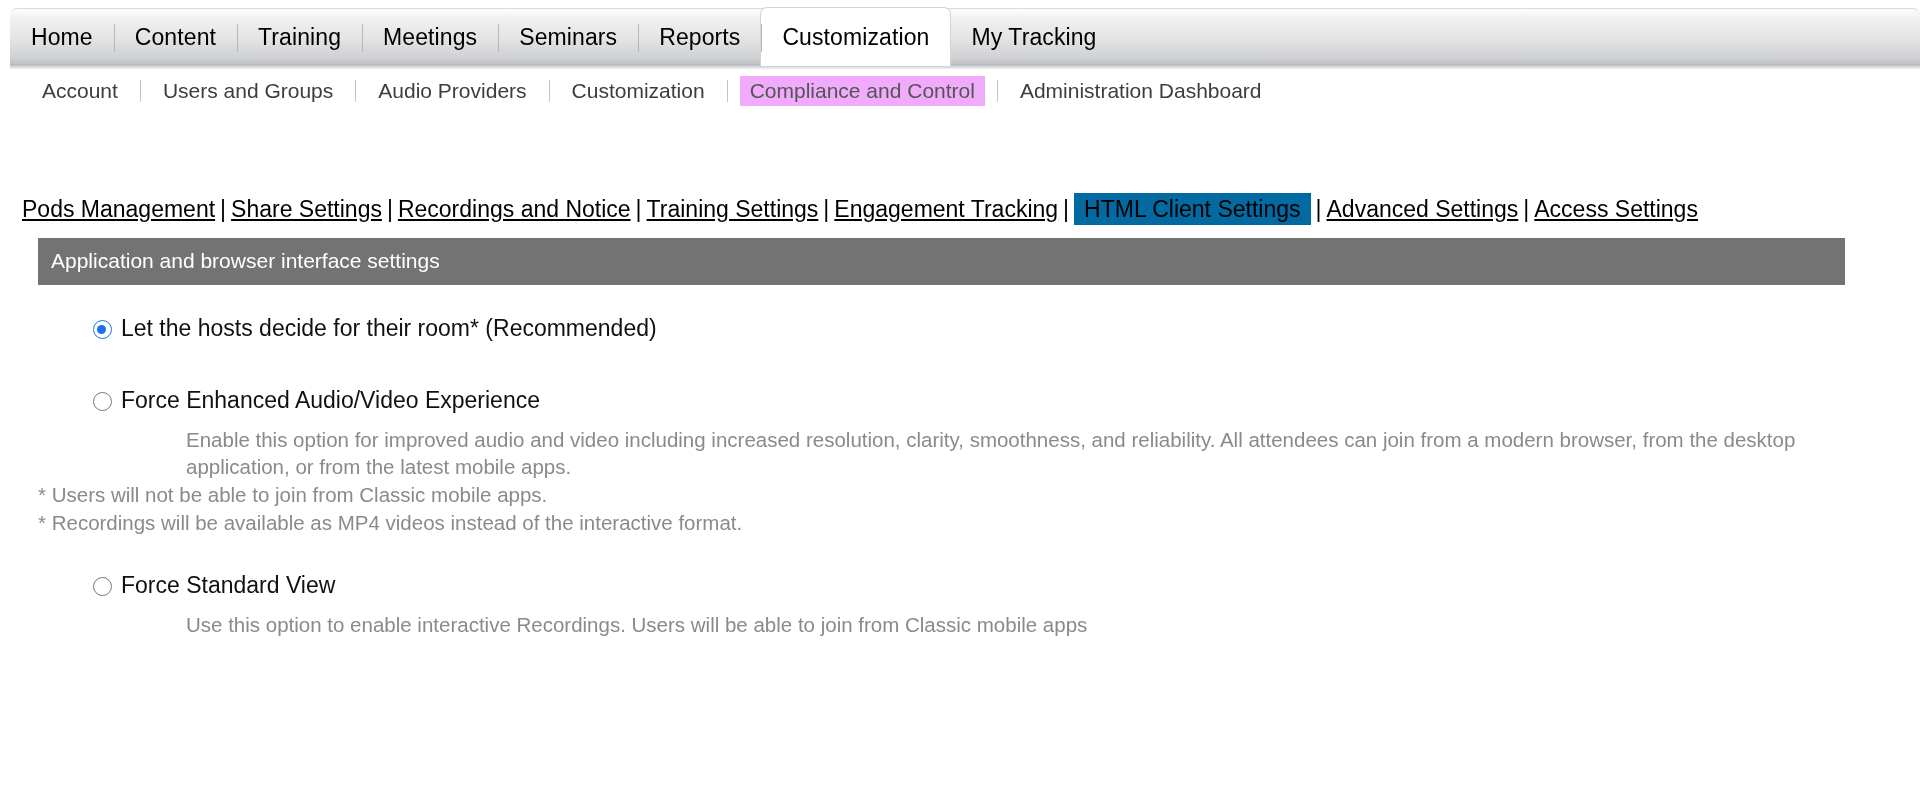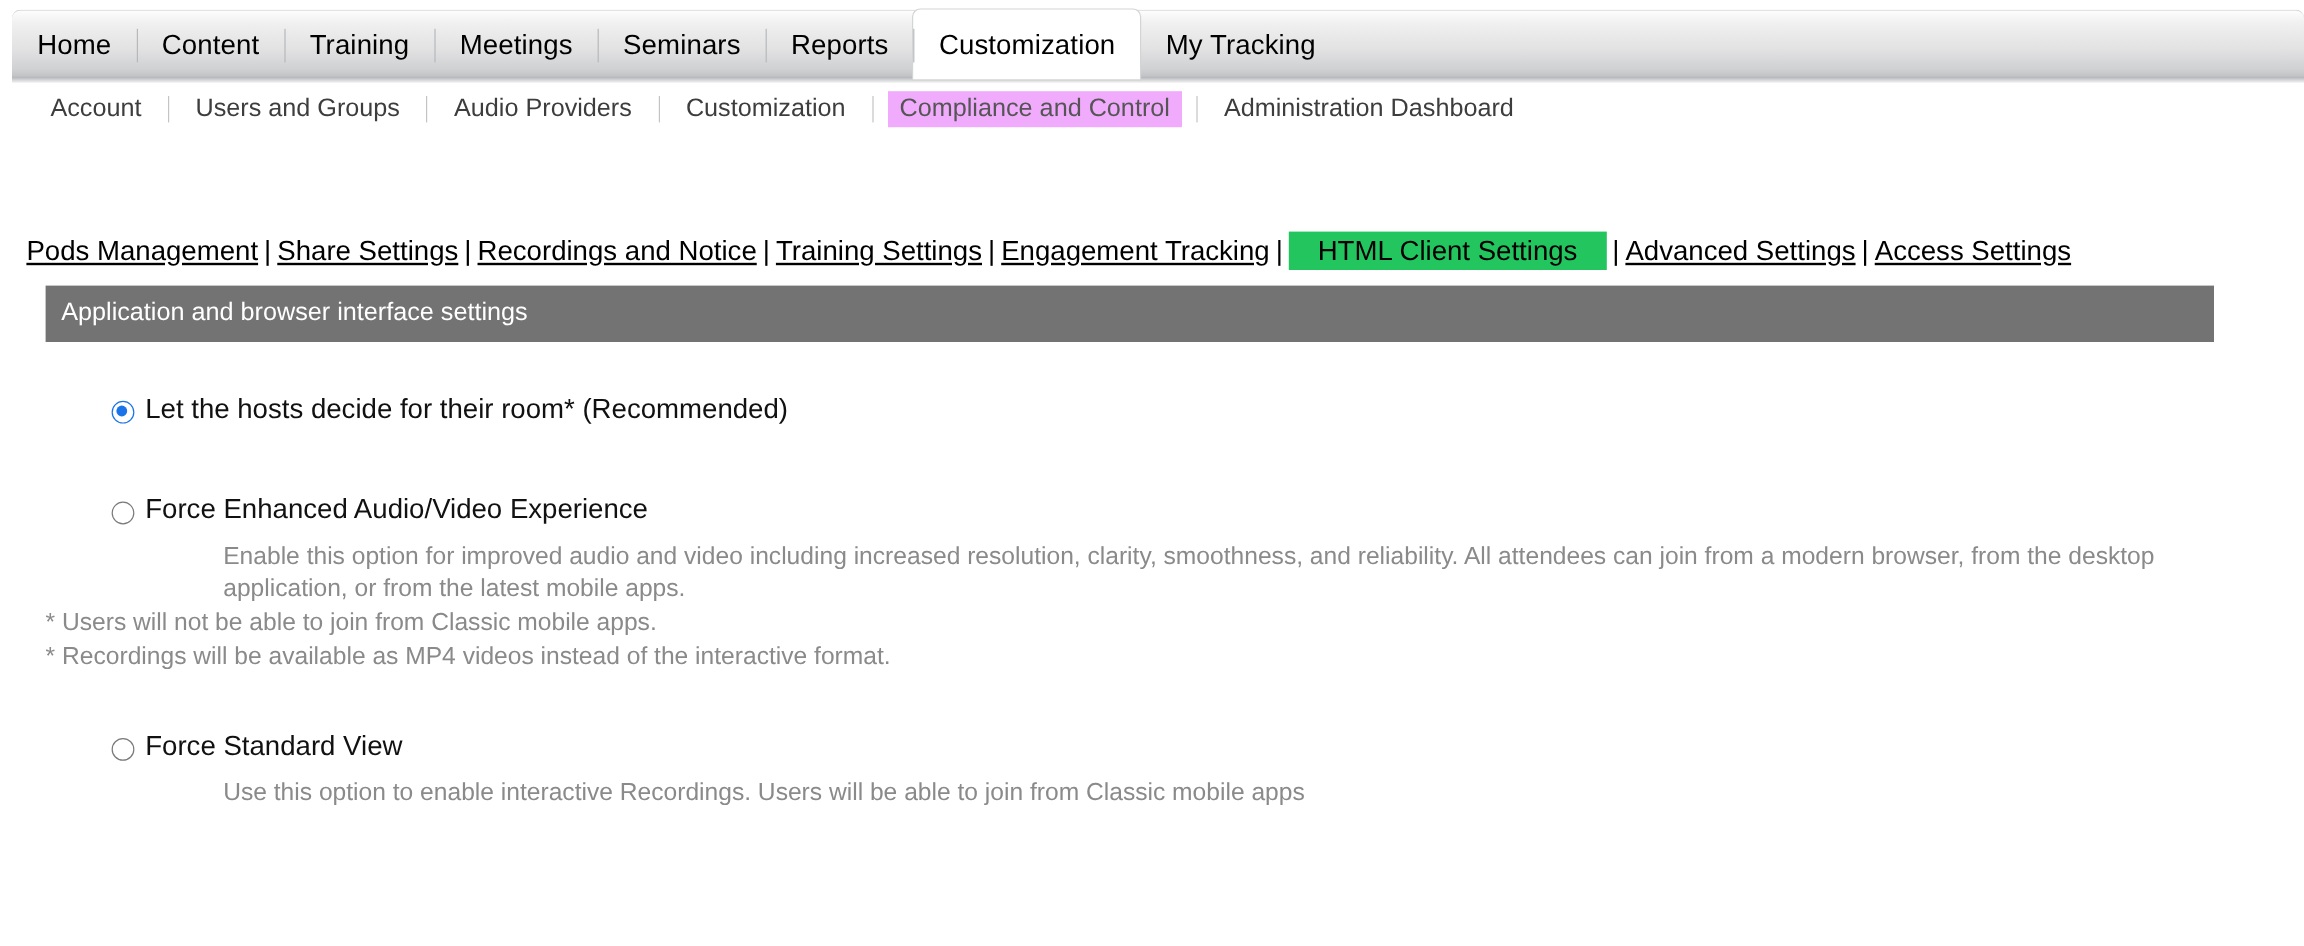--- a/index.html
+++ b/index.html
@@ -114,23 +114,23 @@
     font-size: 23px;
     color: #000000;
     line-height: 1.32;
   }
   .linkrow a {
     color: #000000;
     text-decoration: underline;
     cursor: pointer;
   }
   .linkrow .current {
-    background: #22c55e;
+    background: #0369a1;
     text-decoration: none;
-    padding: 3px 24px;
+    padding: 3px 10px;
     color: #000000;
     cursor: pointer;
   }
   .linkrow .bar {
     padding: 0 5px;
   }
 
   
   .panel {
     margin-top: 14px;
@@ -145,23 +145,23 @@
     padding: 11px 0 12px 13px;
     box-sizing: border-box;
     height: 47px;
   }
   .panel-body {
     padding-top: 16px;
   }
 
   .option-row {
     display: flex;
-    align-items: center;
+    align-items: flex-start;
     margin-left: 55px;
-    margin-top: 26px;
+    margin-top: 14px;
   }
   .radio {
     width: 19px;
     height: 19px;
     border-radius: 50%;
     border: 1.6px solid #7a7a7a;
     background: #ffffff;
     box-sizing: border-box;
     margin-top: 5px;
     margin-right: 9px;

